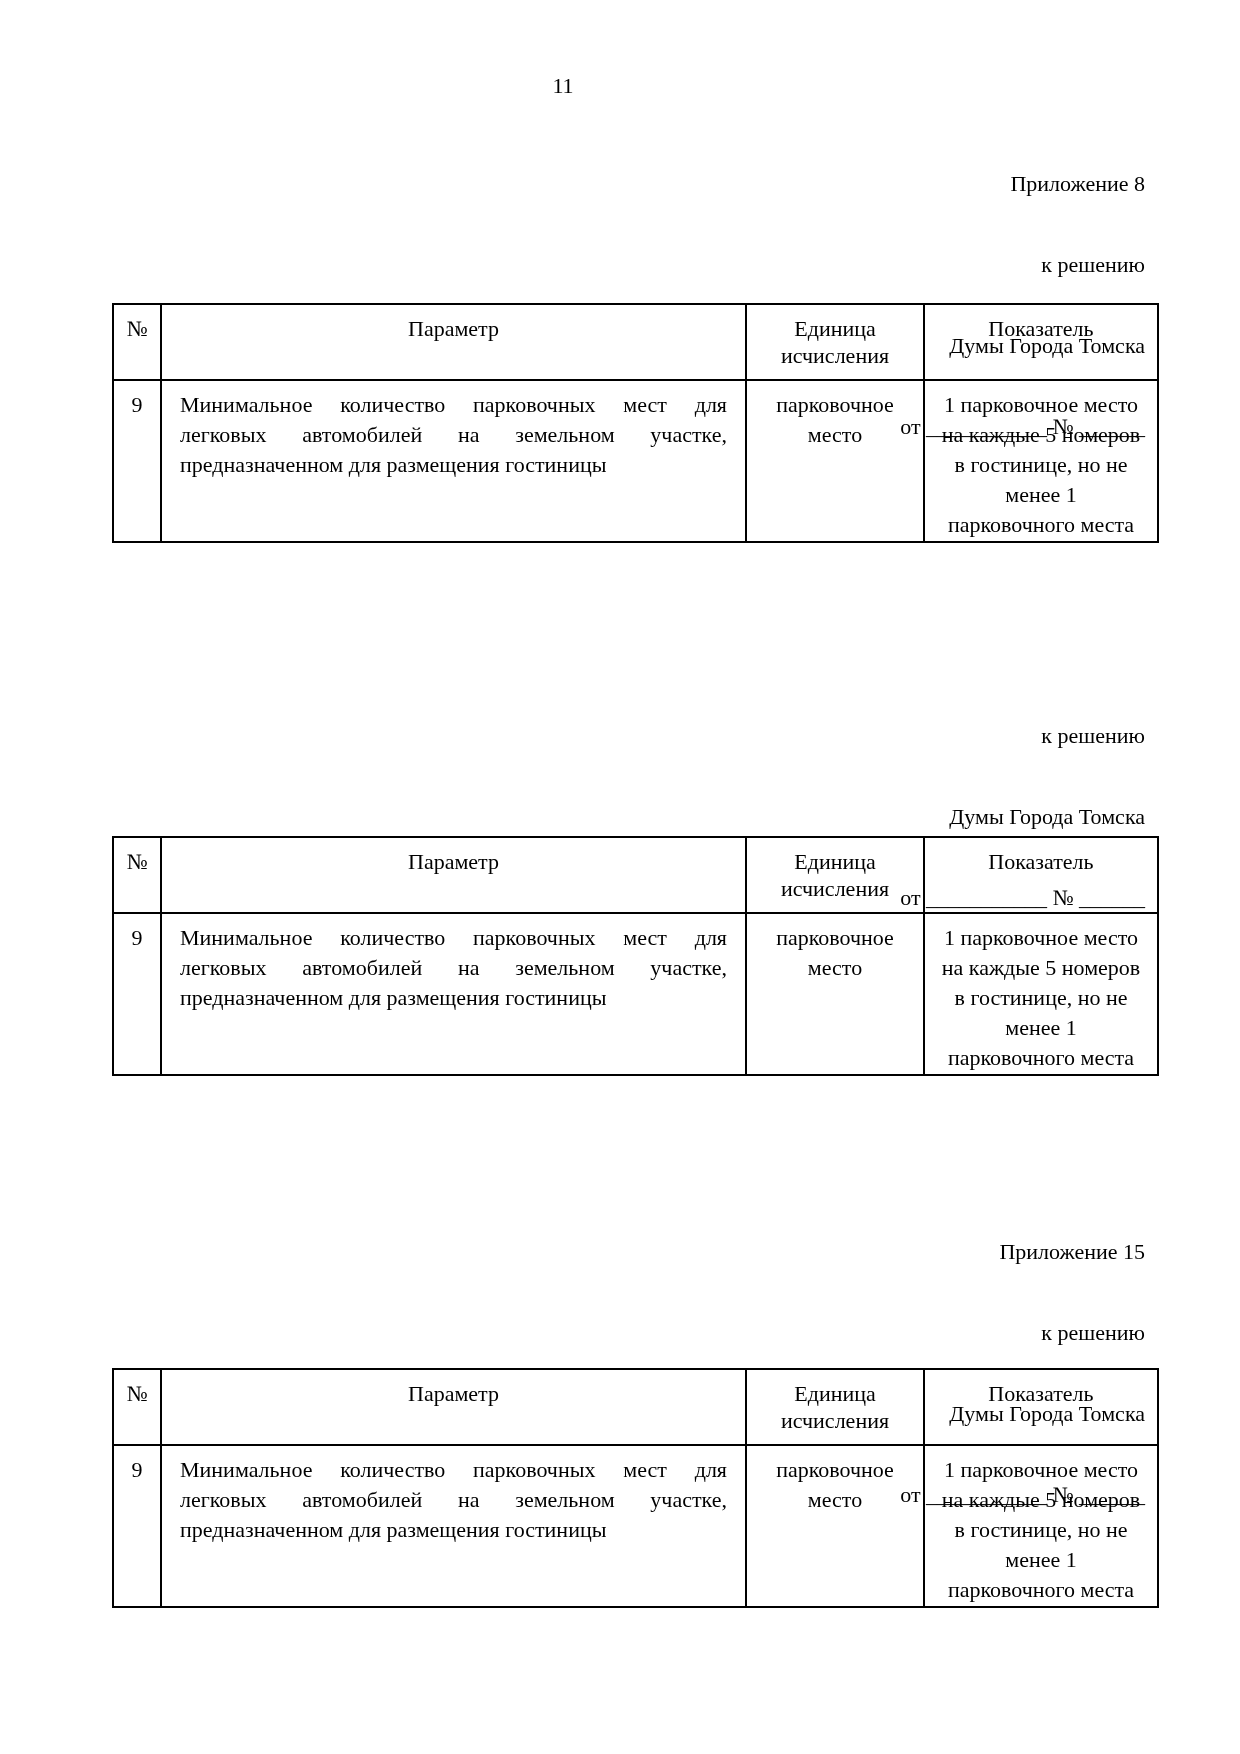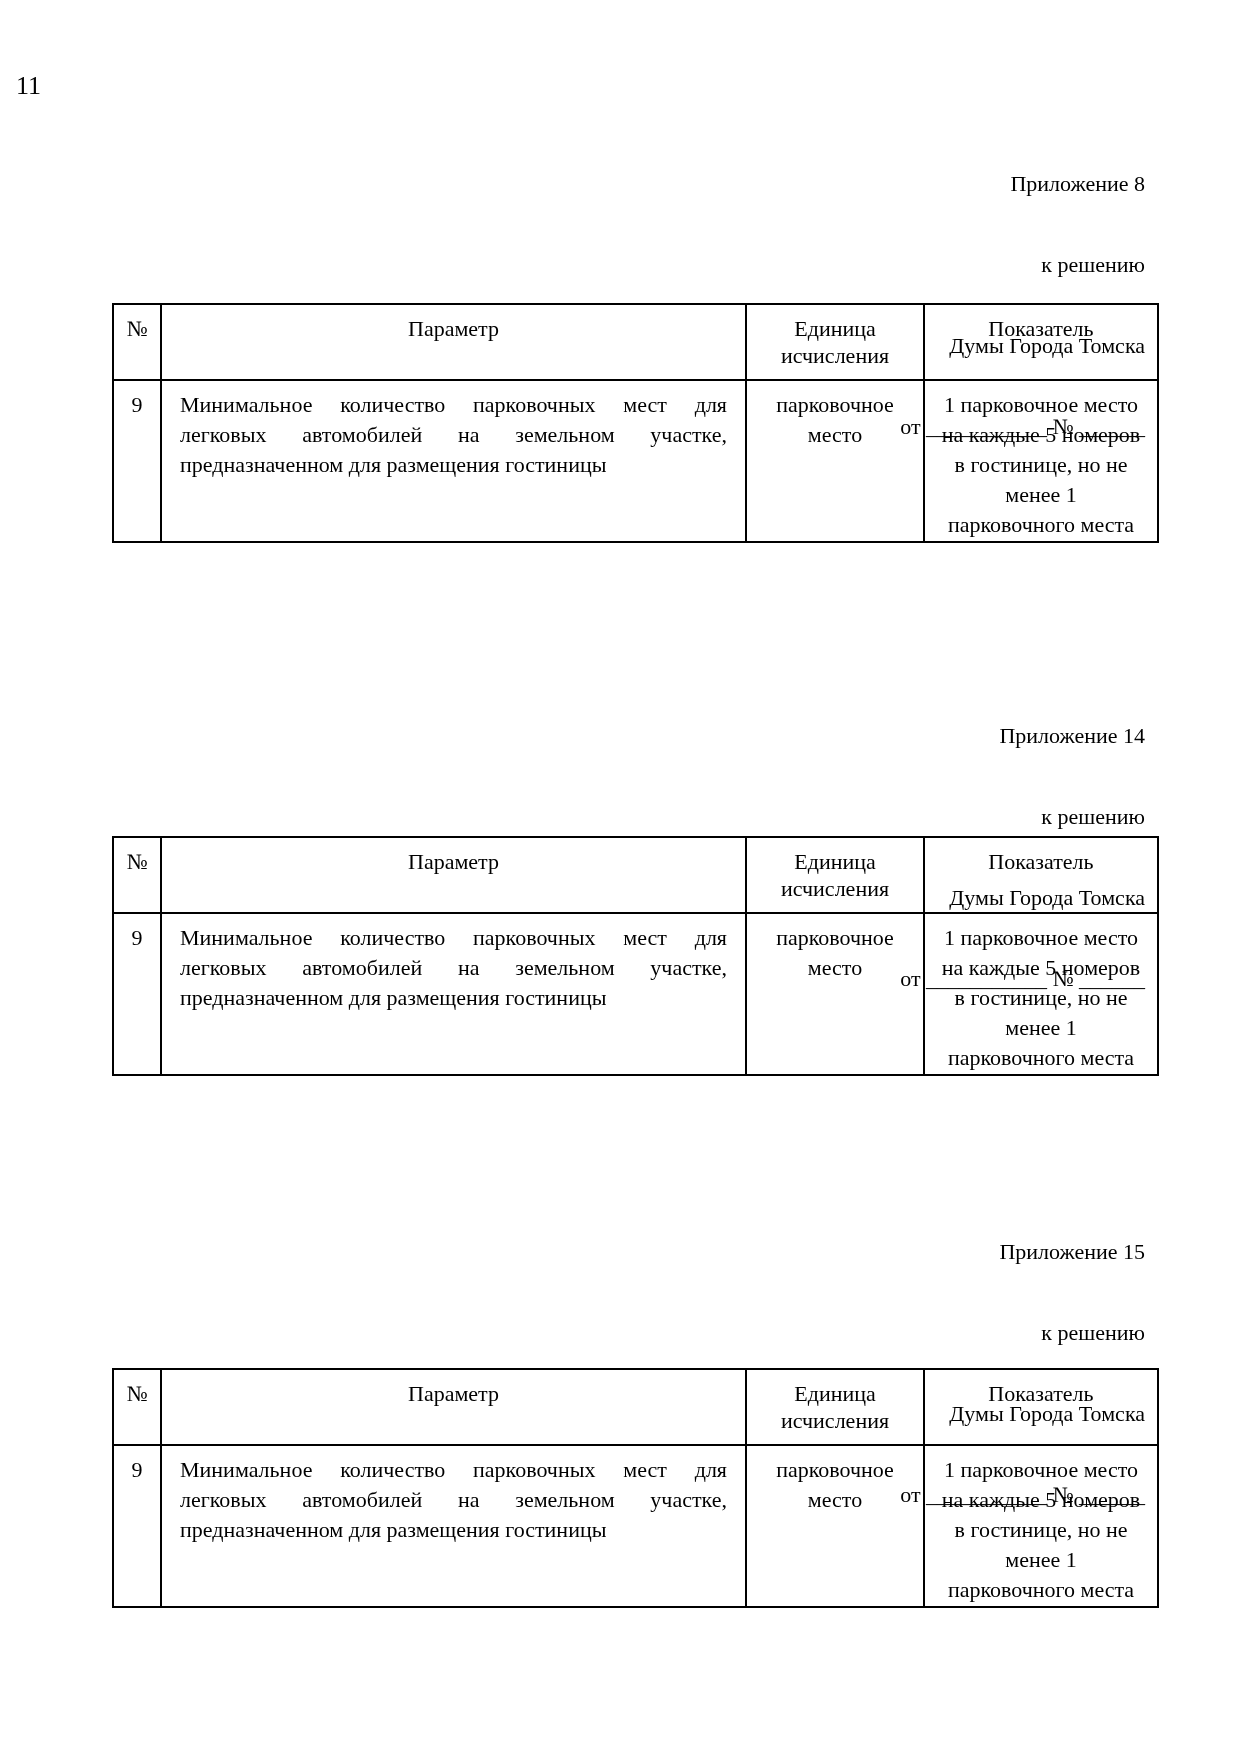--- a/index.html
+++ b/index.html
@@ -11,24 +11,24 @@
     height: 1754px;
     background: #ffffff;
     color: #000000;
     font-family: "Liberation Serif", serif;
     position: relative;
     overflow: hidden;
   }
   .page-number {
     position: absolute;
     top: 72px;
-    left: 16px;
+    left: 8px;
     width: 1110px;
-    text-align: left;
-    font-size: 26px;
+    text-align: center;
+    font-size: 22px;
     line-height: 27px;
   }
   .app-header {
     position: absolute;
     right: 95px;
     width: 600px;
     text-align: right;
     font-size: 22px;
     line-height: 27px;
     white-space: pre;
@@ -127,21 +127,20 @@
       <div>на каждые 5 номеров</div>
       <div>в гостинице, но не</div>
       <div>менее 1</div>
       <div>парковочного места</div>
     </td>
   </tr>
 </tbody>
   </table>
 
 <div class="app-header" id="hdr-1">
-  <div>Приложение 14</div>
   <div>к решению</div>
   <div>Думы Города Томска</div>
   <div>от ___________ № ______</div>
 </div>
 <table class="doc-table" id="tbl-1">
   <colgroup>
       <col class="c-num">
       <col class="c-param">
       <col class="c-unit">
       <col class="c-value">

